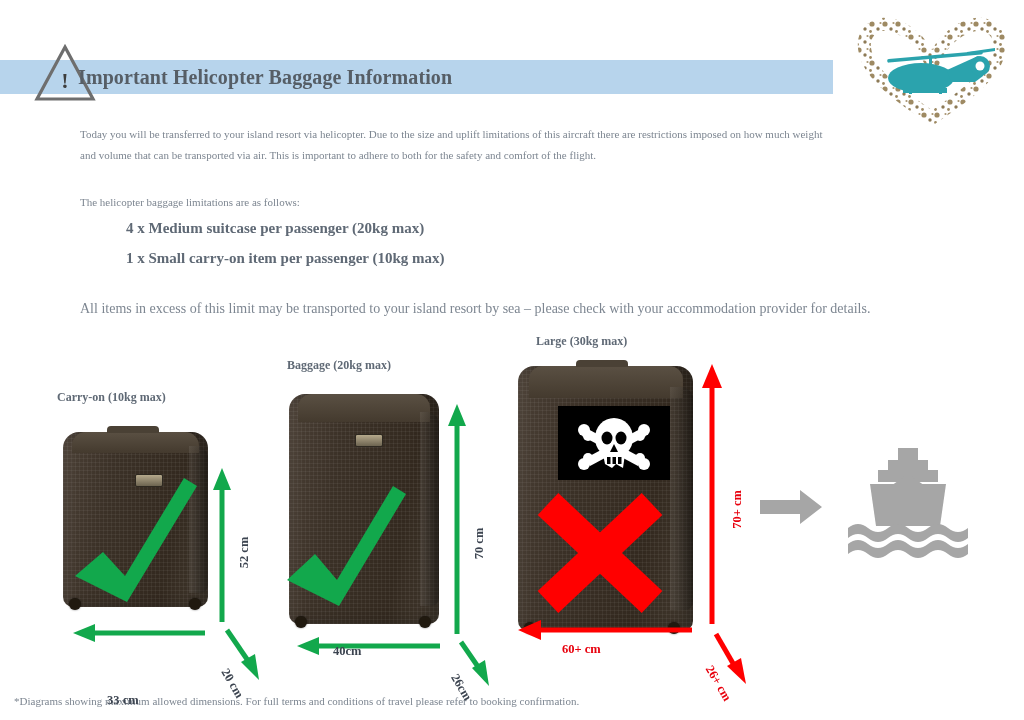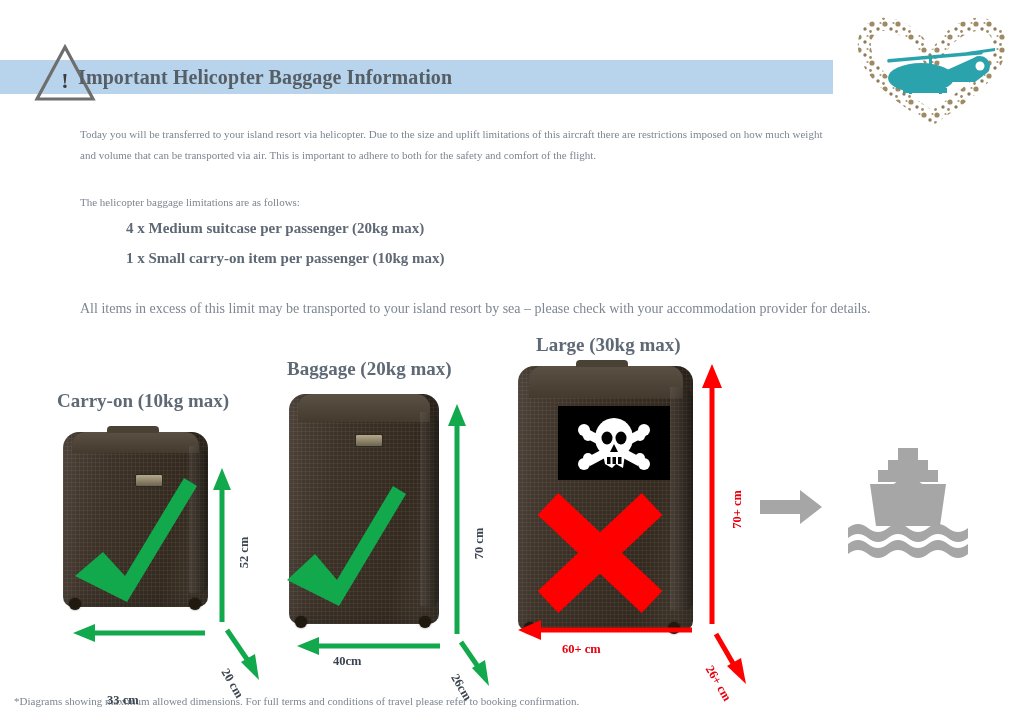--- a/index.html
+++ b/index.html
@@ -100,21 +100,21 @@
   #diagrams {
     position: absolute;
     left: 0;
     top: 330px;
     width: 1024px;
     height: 360px;
   }
   .case-group { position: absolute; }
   .case-title {
     position: absolute;
-    font-size: 19px;
+    font-size: 12px;
     font-weight: bold;
     color: #5f6975;
     white-space: nowrap;
   }
   .suitcase {
     position: absolute;
     background:
       repeating-linear-gradient(90deg, rgba(255,255,255,.05) 0 1px, rgba(0,0,0,0) 1px 4px),
       repeating-linear-gradient(0deg, rgba(255,255,255,.05) 0 1px, rgba(0,0,0,0) 1px 4px),
       linear-gradient(100deg, #4b4036 0%, #3b3127 32%, #33291f 72%, #433a2f 100%);
@@ -300,21 +300,21 @@
         <line x1="186" y1="284" x2="208" y2="316"></line>
       </g>
       <g fill="#12a84c">
         <polygon points="182,46 173,68 191,68"></polygon>
         <polygon points="22,288 44,279 44,297"></polygon>
         <polygon points="214,328 197,310 210,302"></polygon>
       </g>
     </svg>
 
     <div class="tick-label vert-label" style="left:181px; top:178px; width:46px; text-align:center;">70 cm</div>
-    <div class="tick-label" style="left:58px; top:296px;">40cm</div>
+    <div class="tick-label" style="left:58px; top:286px;">40cm</div>
     <div class="tick-label diag-label" style="left:164px; top:322px; width:44px; text-align:center;">26cm</div>
   </div>
 
   <div class="case-group" style="left:500px; top:4px; width:290px; height:355px;">
     <div class="case-title" style="left:36px; top:0px;">Large (30kg max)</div>
 
     <div class="suitcase" style="left:18px; top:32px; width:175px; height:265px;">
       <div class="case-lid"></div>
       <div class="side-strip"></div>
     </div>

